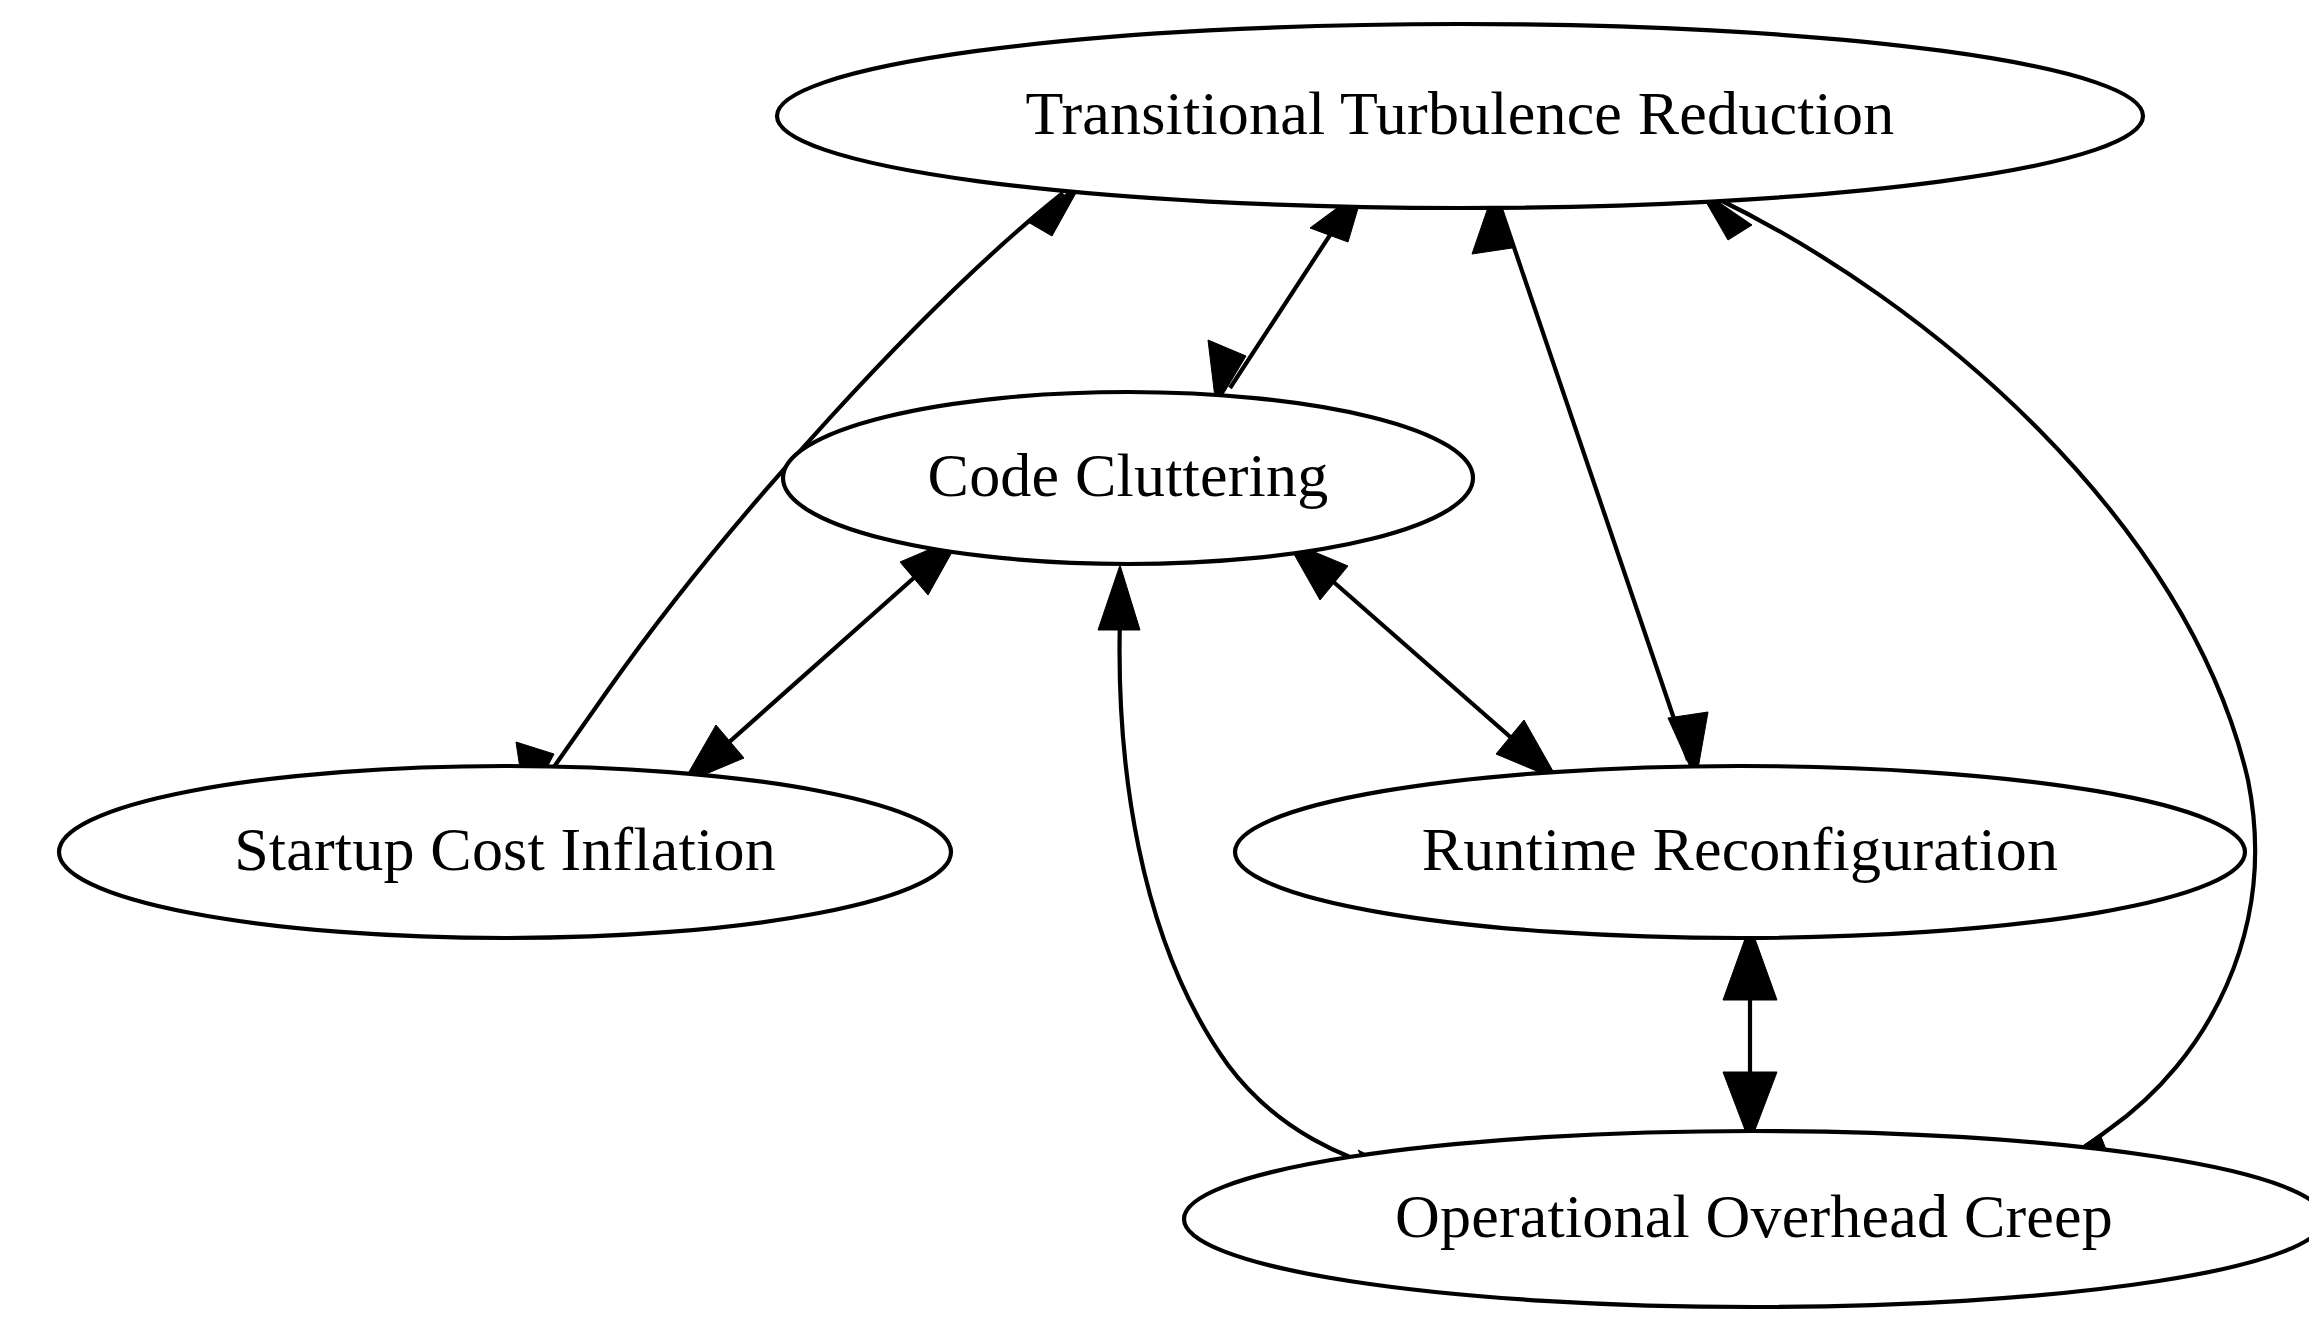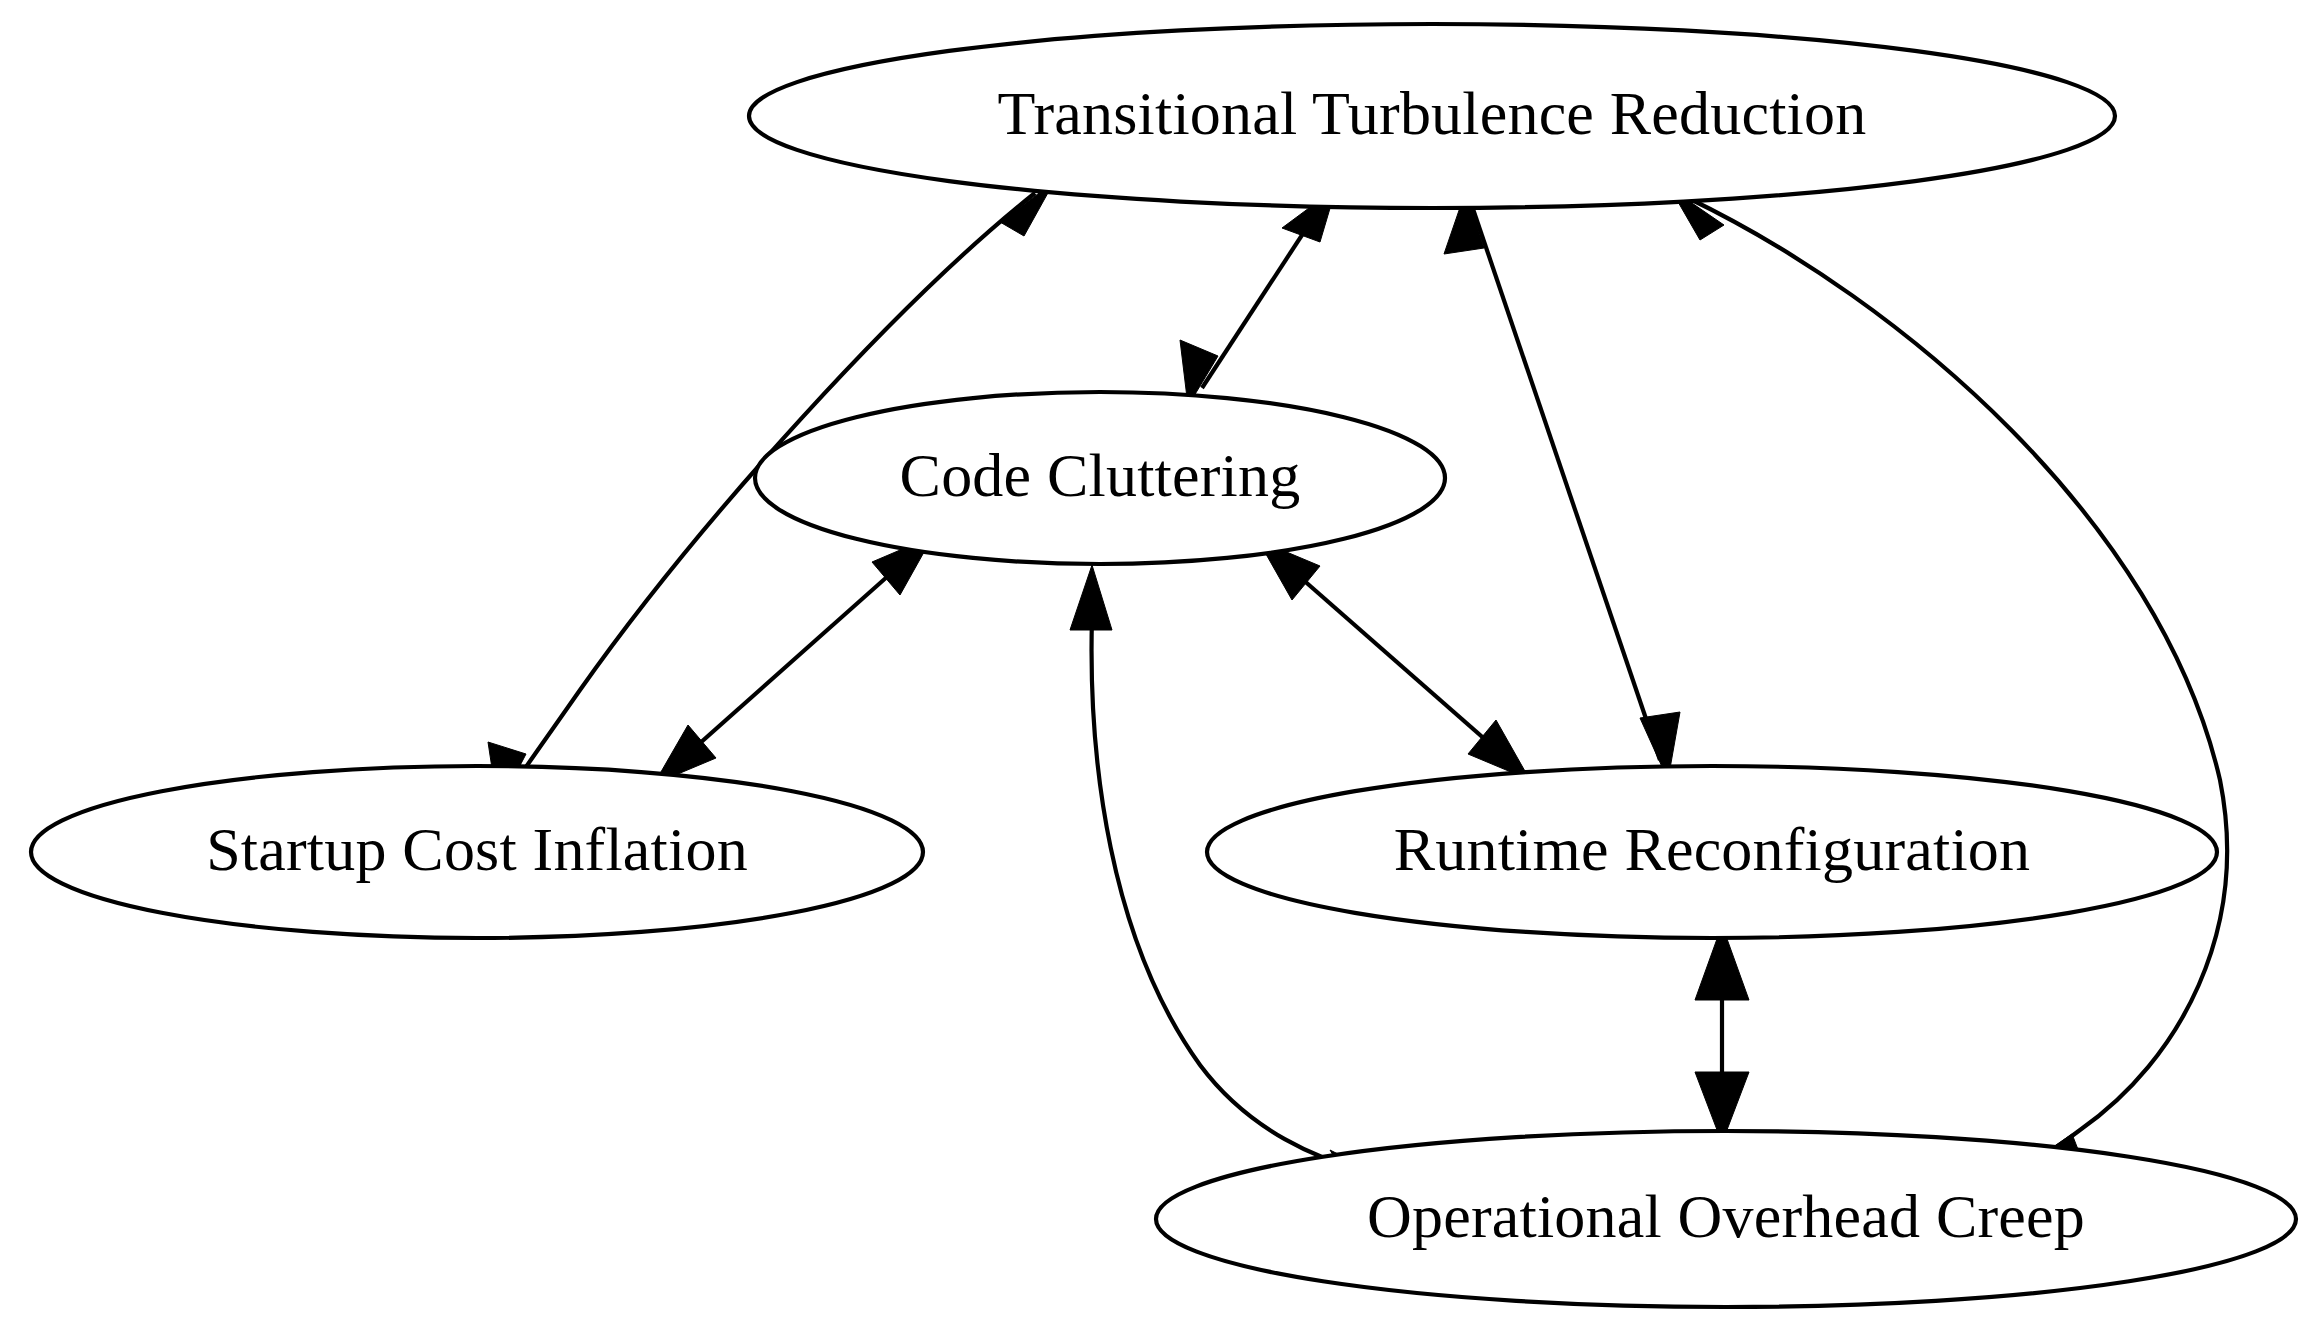--- a/index.html
+++ b/index.html
@@ -12,20 +12,21 @@
     width: 2309px;
     height: 1336px;
     overflow: hidden;
     font-family: "Liberation Serif", "DejaVu Serif", serif;
   }
   #diagram-root {
     position: relative;
     width: 2275px;
     height: 1336px;
     background: #ffffff;
+    padding-left: 28px;
   }
   svg#graph-canvas {
     display: block;
     width: 2309px;
     height: 1336px;
   }
   .node-ellipse {
     fill: #ffffff;
     stroke: #000000;
     stroke-width: 4.2;

